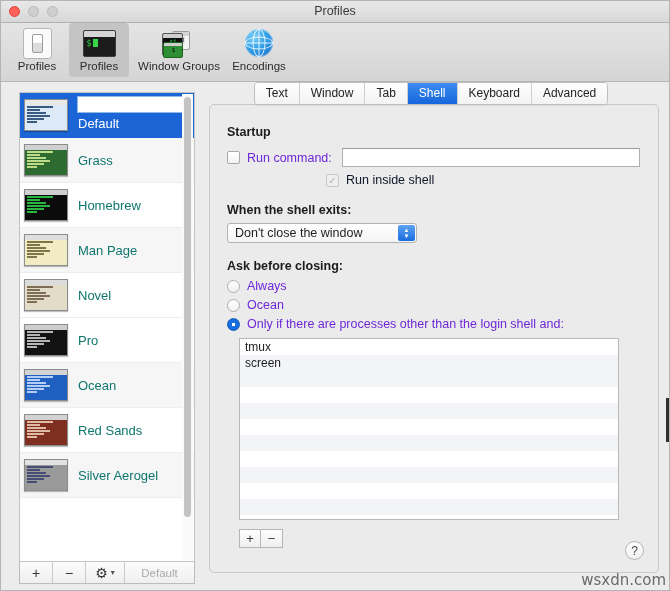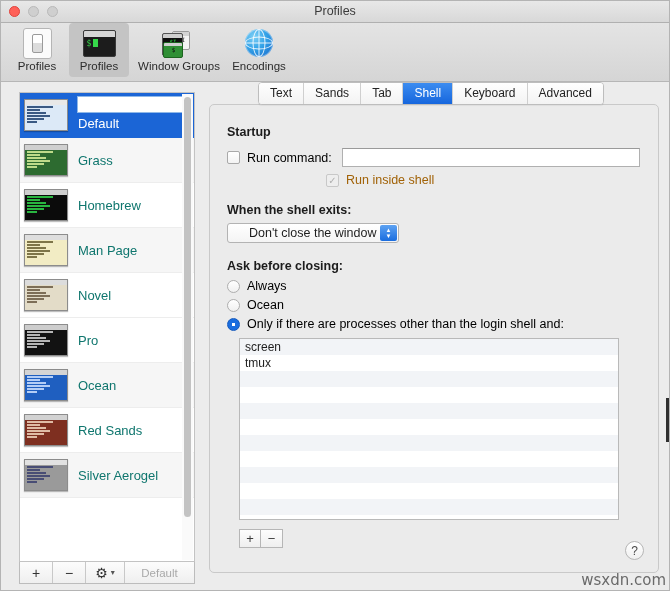--- a/index.html
+++ b/index.html
@@ -331,43 +331,43 @@
     width: 13px; height: 13px;
     border: 1px solid #a9a9a9;
     border-radius: 2px;
     background: linear-gradient(to bottom,#ffffff,#f3f3f3);
     box-sizing: border-box;
     flex: none;
     display: flex; align-items: center; justify-content: center;
     font-size: 10px; color: #4a4a4a;
   }
   .cbx.disabled { background: #eeeeee; border-color: #c8c8c8; color: #b0b0b0;}
-  .lbl { font-size: 12.5px; color: #000000; margin-left: 7px; white-space: nowrap; }
-  .lbl.dim { color: #a16207; text-align: right; }
+  .lbl { font-size: 12.5px; color: #6d28d9; margin-left: 7px; white-space: nowrap; }
+  .lbl.dim { color: #0f172a; text-align: right; }
   .txtfield {
     flex: 1;
     height: 19px;
     margin-left: 10px;
     background: #ffffff;
     border: 1px solid #b0b0b0;
     border-top-color: #9a9a9a;
     box-sizing: border-box;
   }
   .indent { margin-left: 99px; }
 
   .label-strong { font-size: 12.5px; font-weight: bold; color: #1c1c1c; margin: 16px 0 6px 0; }
   .popup {
     position: relative;
-    width: 172px; height: 20px;
+    width: 190px; height: 20px;
     background: linear-gradient(to bottom,#ffffff,#f4f4f4);
     border: 1px solid #b3b3b3;
     border-radius: 3px;
     box-sizing: border-box;
     display: flex; align-items: center;
-    padding-left: 21px;
+    padding-left: 7px;
     font-size: 12.5px; color: #1d1d1d;
   }
   .popup .arrows {
     position: absolute; right: 1px; top: 1px;
     width: 17px; height: 16px;
     border-radius: 2px;
     background: linear-gradient(to bottom,#5da2f2,#1a6ddf);
     display: flex; flex-direction: column; align-items: center; justify-content: center;
     color: #fff; font-size: 6px; line-height: 6px;
   }
@@ -634,21 +634,21 @@
       <div class="sbtn gear">
         <span>⚙</span>
         <span class="chev">▾</span>
       </div>
       <div class="sbtn-default">Default</div>
     </div>
 
     <div class="tabbar">
       <div class="tabs" id="tab-strip">
           <div class="tab">Text</div>
-          <div class="tab">Sands</div>
+          <div class="tab">Window</div>
           <div class="tab">Tab</div>
           <div class="tab active">Shell</div>
           <div class="tab">Keyboard</div>
           <div class="tab">Advanced</div>
         </div>
     </div>
 
     <div class="content">
       <div class="pane">
 
@@ -685,22 +685,22 @@
               <span class="lbl">Ocean</span>
             </div>
             <div class="radio-row">
               <span class="radio on"></span>
               <span class="lbl">Only if there are processes other than the login shell and:</span>
             </div>
           </div>
 
         <div class="listbox">
           <div id="process-rows">
+              <div class="lrow">tmux</div>
               <div class="lrow alt">screen</div>
-              <div class="lrow">tmux</div>
               <div class="lrow alt"></div>
               <div class="lrow"></div>
               <div class="lrow alt"></div>
               <div class="lrow"></div>
               <div class="lrow alt"></div>
               <div class="lrow"></div>
               <div class="lrow alt"></div>
               <div class="lrow"></div>
               <div class="lrow alt"></div>
             </div>

